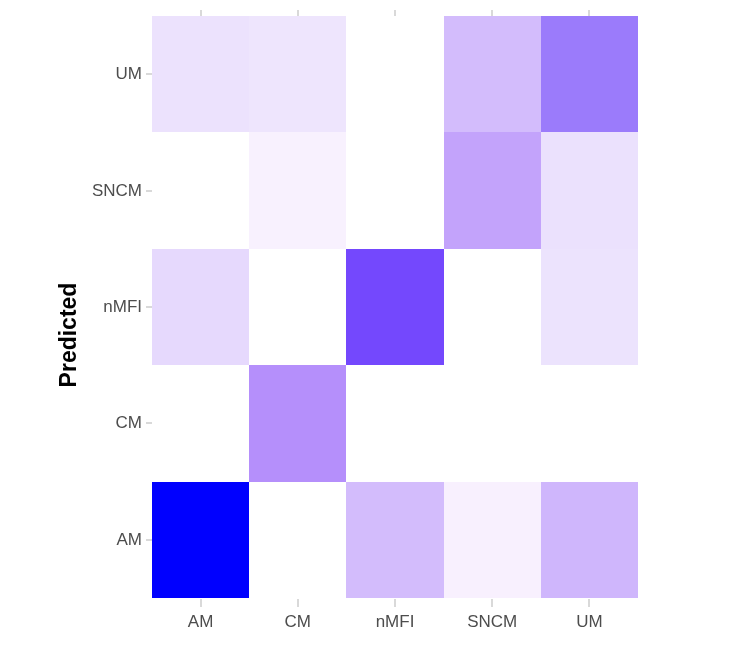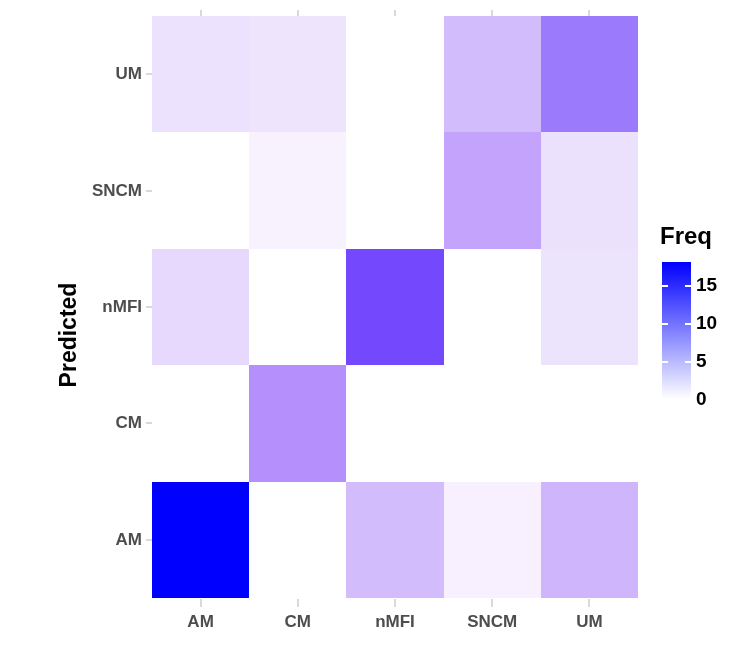--- a/index.html
+++ b/index.html
@@ -43,21 +43,21 @@
     width: 640px;
     top: 636px;
     text-align: center;
   }
 
   
   .tick-label {
     position: absolute;
     color: #4d4d4d;
     font-size: 17px;
-    font-weight: bold;
+    font-weight: normal;
     white-space: nowrap;
   }
   .y-tick-label {
     right: 0;
     text-align: right;
     transform: translateY(-50%);
   }
   .x-tick-label {
     top: 612px;
     text-align: center;
@@ -217,34 +217,14 @@
       <div class="heat-cell" style="left: 0px; top: 232.8px; width: 97.2px; height: 116.4px; background: rgb(230, 217, 253);"></div>
       <div class="heat-cell" style="left: 194.4px; top: 232.8px; width: 97.2px; height: 116.4px; background: rgb(116, 72, 253);"></div>
       <div class="heat-cell" style="left: 388.8px; top: 232.8px; width: 97.2px; height: 116.4px; background: rgb(236, 227, 253);"></div>
       <div class="heat-cell" style="left: 97.2px; top: 349.2px; width: 97.2px; height: 116.4px; background: rgb(181, 143, 251);"></div>
       <div class="heat-cell" style="left: 0px; top: 465.6px; width: 97.2px; height: 116.4px; background: rgb(0, 0, 255);"></div>
       <div class="heat-cell" style="left: 194.4px; top: 465.6px; width: 97.2px; height: 116.4px; background: rgb(211, 188, 252);"></div>
       <div class="heat-cell" style="left: 291.6px; top: 465.6px; width: 97.2px; height: 116.4px; background: rgb(248, 240, 254);"></div>
       <div class="heat-cell" style="left: 388.8px; top: 465.6px; width: 97.2px; height: 116.4px; background: rgb(207, 182, 252);"></div>
     </div>
 
-  <div id="legend">
-    <div id="legend-title">Freq</div>
-    <div id="legend-bar" style="background: linear-gradient(rgb(0, 0, 255) 0%, rgb(255, 255, 255) 100%);"></div>
-    <div id="legend-ticks">
-        <div class="legend-tick legend-tick-left" style="top: 62.8333px;"></div>
-        <div class="legend-tick legend-tick-right" style="top: 62.8333px;"></div>
-        <div class="legend-tick legend-tick-left" style="top: 100.889px;"></div>
-        <div class="legend-tick legend-tick-right" style="top: 100.889px;"></div>
-        <div class="legend-tick legend-tick-left" style="top: 138.944px;"></div>
-        <div class="legend-tick legend-tick-right" style="top: 138.944px;"></div>
-        <div class="legend-tick legend-tick-left" style="top: 177px;"></div>
-        <div class="legend-tick legend-tick-right" style="top: 177px;"></div>
-      </div>
-    <div id="legend-labels">
-        <div class="legend-label" style="top: 62.8333px;">15</div>
-        <div class="legend-label" style="top: 100.889px;">10</div>
-        <div class="legend-label" style="top: 138.944px;">5</div>
-        <div class="legend-label" style="top: 177px;">0</div>
-      </div>
-  </div>
 
 </div>
 
 </body></html>

